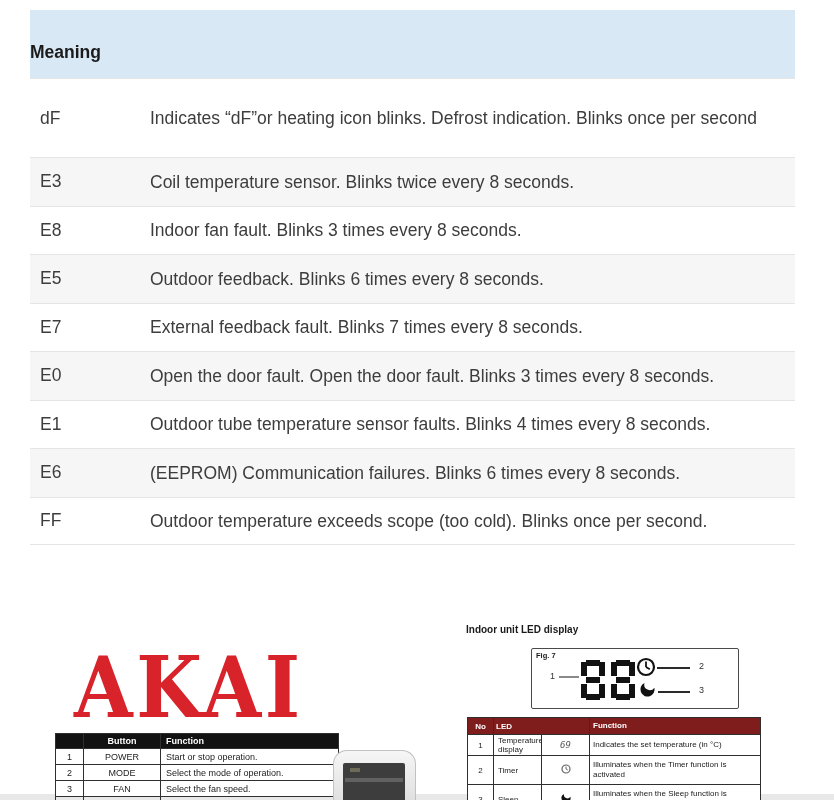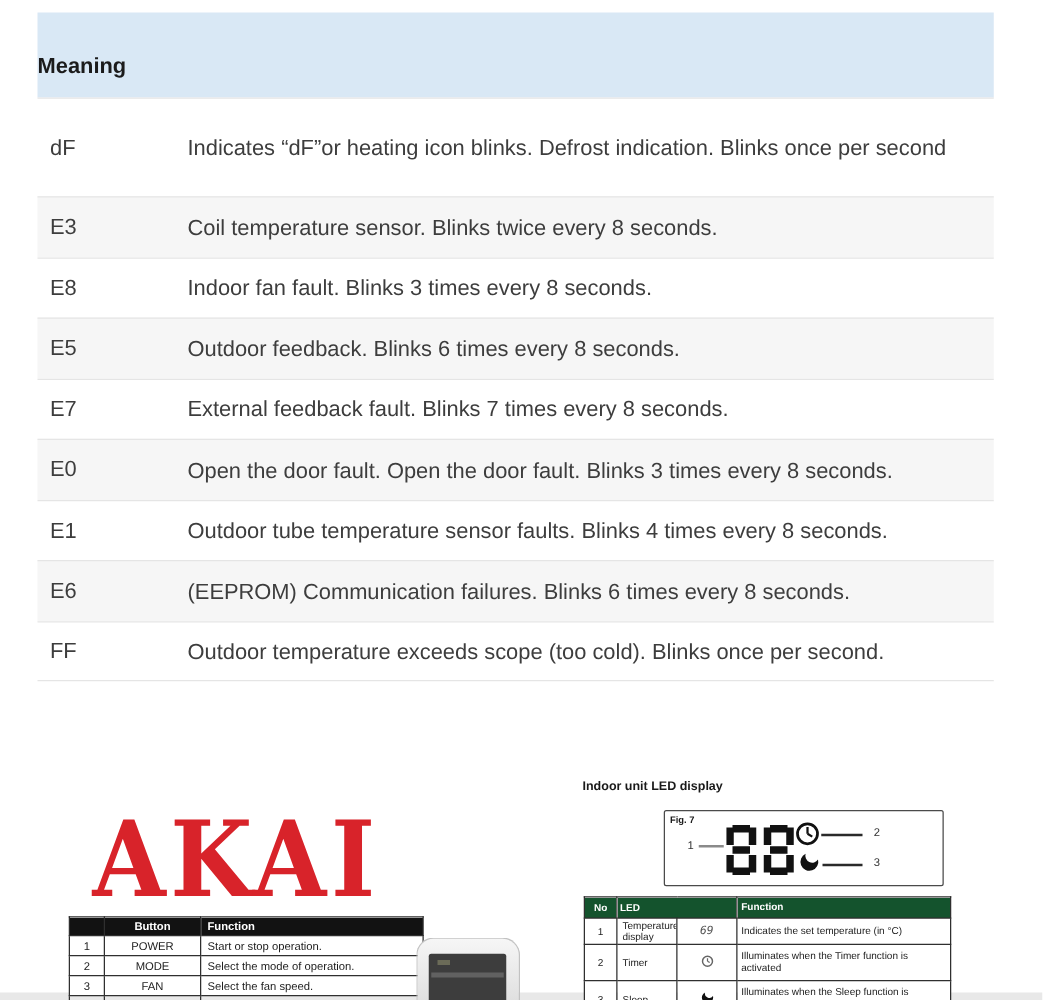--- a/index.html
+++ b/index.html
@@ -56,38 +56,38 @@
   .remote-screen {
     position:absolute; left:9px; top:12px; width:62px; height:43px;
     background:#3d3d3d; border-radius:2px;
   }
   .remote-screen .band { position:absolute; left:2px; top:15px; width:58px; height:4px; background:#6e6e6e; opacity:.75; }
   .remote-screen .speck { position:absolute; left:7px; top:5px; width:10px; height:4px; background:#8a8a6a; opacity:.6; }
 
   .led-title { position:absolute; left:466px; top:624px; z-index:1; font-size:10px; font-weight:bold; color:#1a1a1a; }
 
   .figbox {
-    position:absolute; left:531px; top:648px; width:224px; height:61px; z-index:1;
+    position:absolute; left:531px; top:648px; width:208px; height:61px; z-index:1;
     background:#ffffff; border:1.5px solid #4a4a4a; box-sizing:border-box; border-radius:2px;
   }
   .figbox .fig-label { position:absolute; left:4px; top:2px; font-size:7.5px; font-weight:bold; color:#1a1a1a; }
   .figbox .callout { position:absolute; font-size:9px; color:#333; }
   .figbox .co1 { left:18px;  top:22px; }
   .figbox .co2 { left:167px; top:12px; }
   .figbox .co3 { left:167px; top:36px; }
   .figbox .lead { position:absolute; height:1.5px; background:#8a8a8a; }
   .figbox .ln1 { left:27px;  top:27px; width:20px; }
   .figbox .ln2 { left:125px; top:18px; width:33px; background:#2a2a2a; }
   .figbox .ln3 { left:126px; top:42px; width:32px; background:#2a2a2a; }
   .figbox .seg88 { position:absolute; left:49px; top:11px; }
   .figbox .clock { position:absolute; left:104px; top:8px; }
   .figbox .moon  { position:absolute; left:106px; top:31px; }
 
   .led-table { left:467px; top:717px; width:294px; font-size:8px; color:#222; table-layout:fixed; }
-  .led-table th { background:#14532d; color:#ffffff; font-weight:bold; height:12px; text-align:left; padding-left:4px; }
+  .led-table th { background:#7f1d1d; color:#ffffff; font-weight:bold; height:12px; text-align:left; padding-left:4px; }
   .led-table td { background:#ffffff; }
   .led-table .c-no  { width:21px; text-align:center; }
   .led-table .c-led { width:83px; text-align:left; padding-left:4px;margin-top:16px; }
   .led-table .c-sym { width:20px; text-align:center; }
   .led-table .c-fn  { width:164px; text-align:left; padding:2px 3px; line-height:1.3; }
   .led-table tr.r1 td { height:16px; }
   .led-table tr.r2 td, .led-table tr.r3 td { height:24px; }
   .sym-88 { font-family:"DejaVu Sans Mono",monospace; font-style:italic; color:#555; font-size:9px; }
 
   .bottom-strip { position:absolute; left:0; top:794px; width:834px; height:6px; background:#e8e8e8; z-index:0; }

